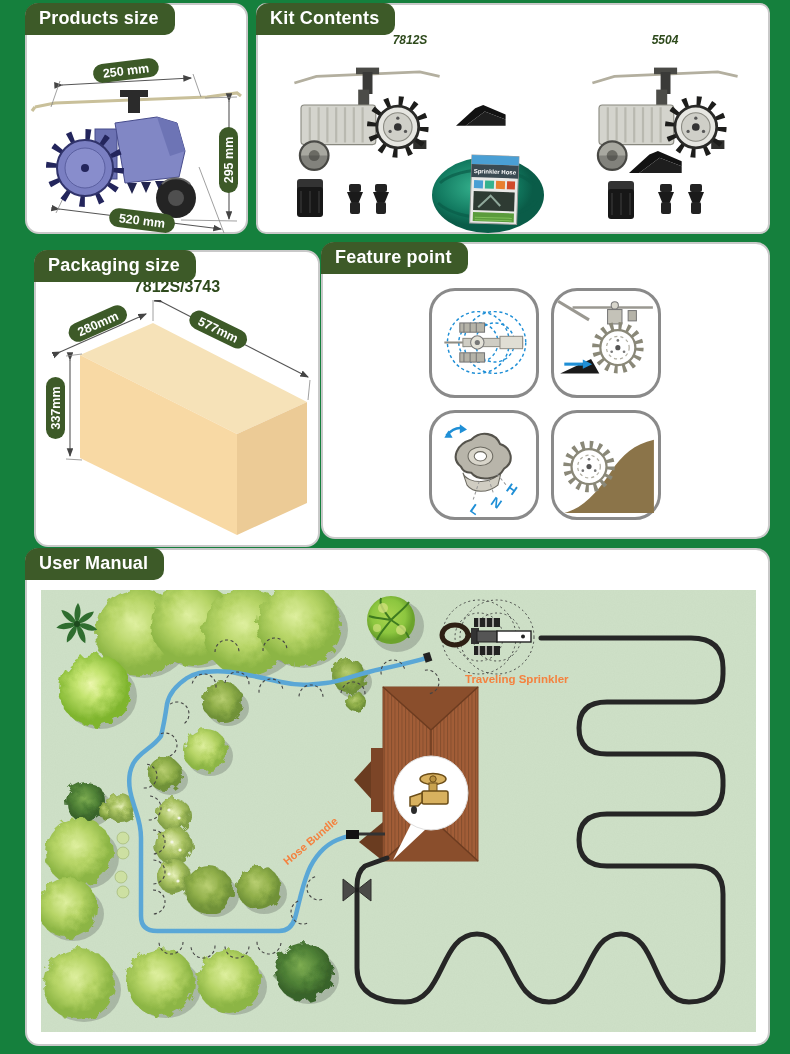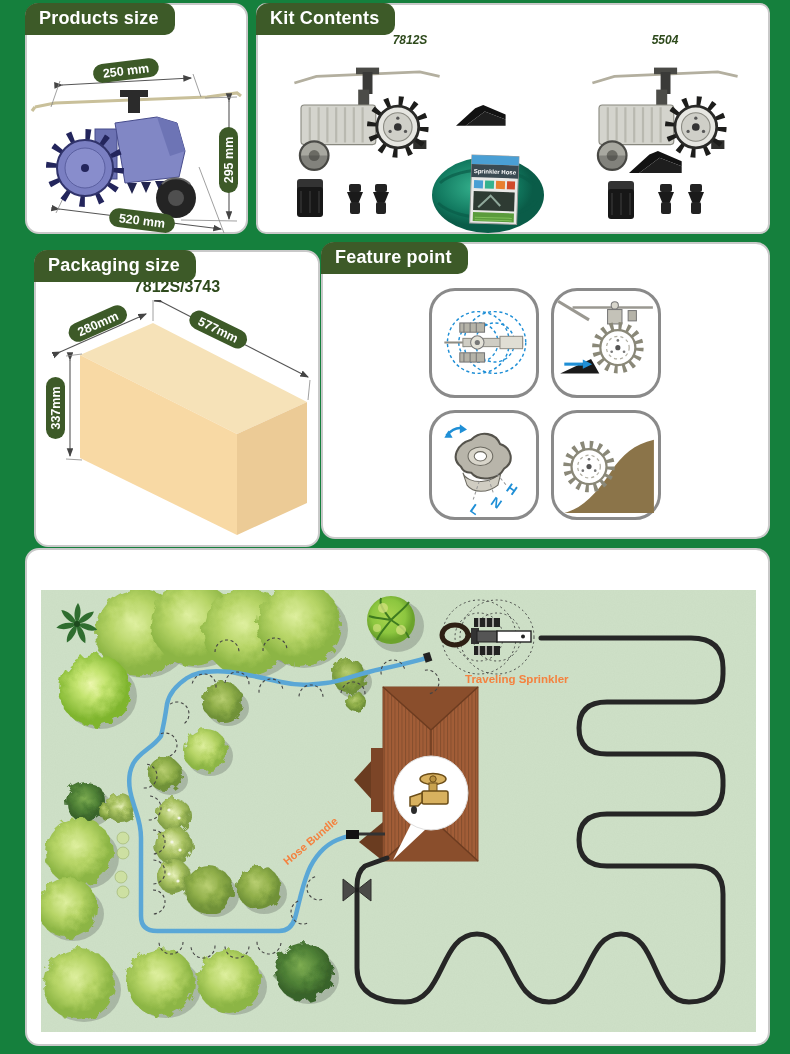--- a/index.html
+++ b/index.html
@@ -279,20 +279,21 @@
           <circle r="2.5" fill="#555"></circle>
           <circle cx="0" cy="-7" r="1.3" fill="#777"></circle>
             <circle cx="6" cy="4" r="1.3" fill="#777"></circle>
             <circle cx="-6" cy="4" r="1.3" fill="#777"></circle>
         </g>
       </svg>
     </div>
   </div>
 
   <div class="panel" id="p-manual">
+    <div class="tab">User Manual</div>
     <svg width="715" height="442" viewBox="0 0 715 442" style="position:absolute;left:14px;top:40px">
       <defs>
         <radialGradient id="g1" cx="45%" cy="40%">
             <stop offset="0%" stop-color="#dff0a0"></stop>
             <stop offset="55%" stop-color="#b7d567"></stop>
             <stop offset="100%" stop-color="#8cb544"></stop>
           </radialGradient>
         <radialGradient id="g2" cx="45%" cy="40%">
             <stop offset="0%" stop-color="#b9cf72"></stop>
             <stop offset="60%" stop-color="#8fae49"></stop>

